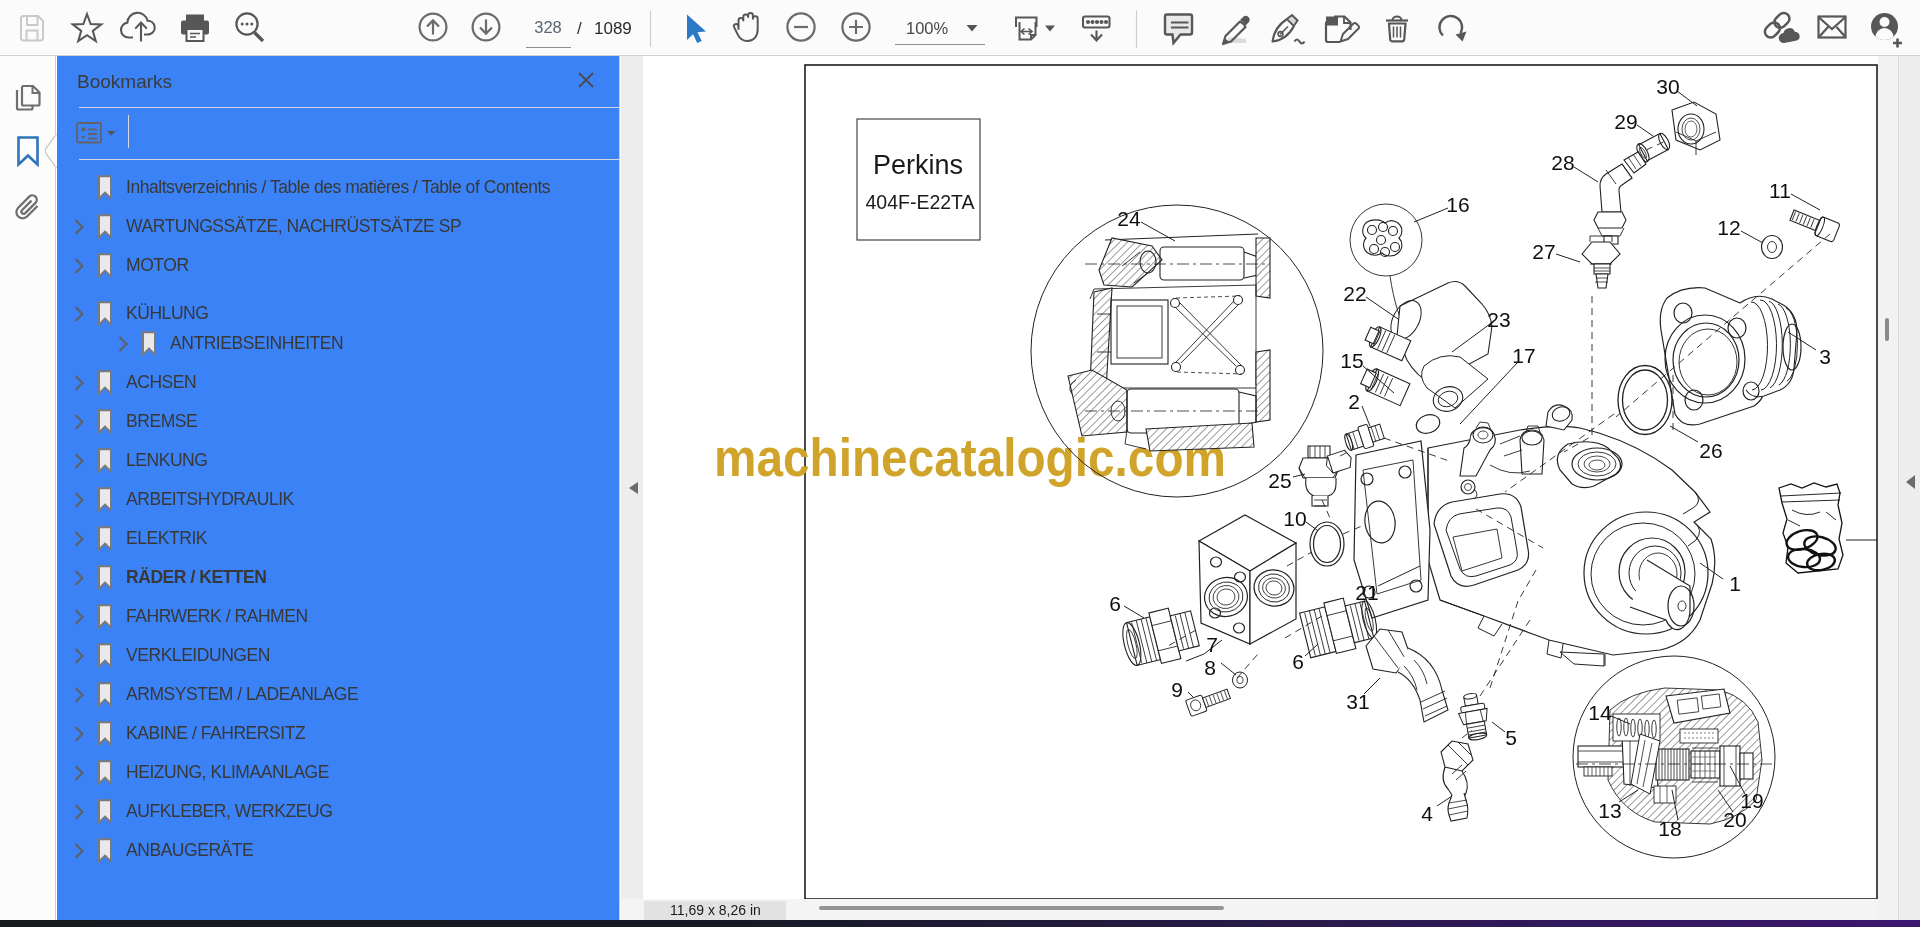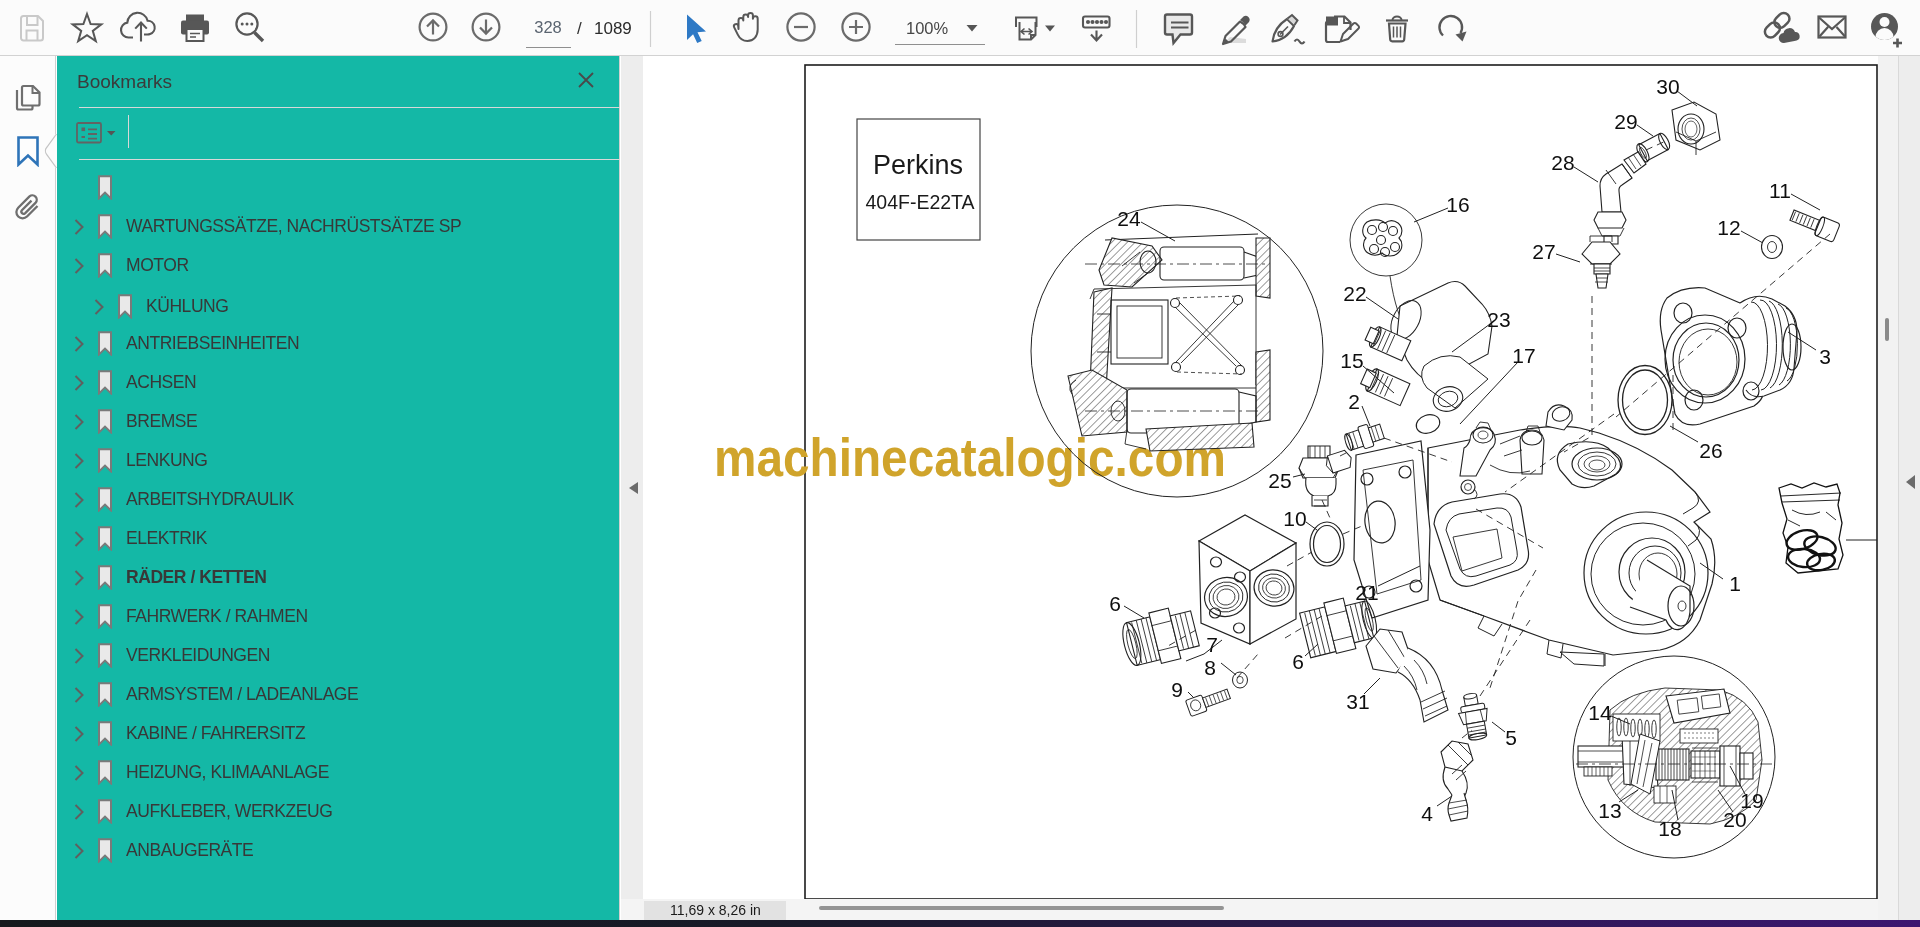--- a/index.html
+++ b/index.html
@@ -1,20 +1,20 @@
 <!DOCTYPE html>
 <html><head>
 <meta charset="utf-8">
 <style>
   * { margin:0; padding:0; box-sizing:border-box; }
   html,body { width:1920px; height:927px; overflow:hidden; font-family:"Liberation Sans", sans-serif; background:#fff; }
   .abs { position:absolute; }
   #toolbar { position:absolute; left:0; top:0; width:1920px; height:56px; background:#fbfbfb; border-bottom:1px solid #d2d2d2;text-align:right; }
   #sidebar { position:absolute; left:0; top:56px; width:56px; height:864px; background:#fcfcfc; border-right:1px solid #cfcfcf; }
-  #bmpanel { position:absolute; left:57px; top:56px; width:563px; height:864px; background:#14b8a6; border-right:1px solid #cfcfcf; }
+  #bmpanel { position:absolute; left:57px; top:56px; width:563px; height:864px; background:#3b82f6; border-right:1px solid #cfcfcf; }
   #gutterL { position:absolute; left:621px; top:56px; width:22px; height:843px; background:#ededed; }
   #content { position:absolute; left:643px; top:56px; width:1235px; height:843px; background:#ffffff; }
   #vscroll { position:absolute; left:1878px; top:56px; width:20px; height:864px; background:#f2f2f2; }
   #gutterR { position:absolute; left:1898px; top:56px; width:22px; height:864px; background:#ededed; border-left:1px solid #d9d9d9; }
   #statusrow { position:absolute; left:621px; top:899px; width:1257px; height:21px; background:#f4f4f4;text-align:center; }
   #bottombar { position:absolute; left:0; top:920px; width:1920px; height:7px; background:linear-gradient(90deg,#16191d 0%,#181a28 40%,#2b1a4e 70%,#3c1670 100%); }
   .bmtitle { position:absolute; left:20px; top:15px; font-size:19px; color:#3b3b3b; }
   .sep { position:absolute; background:#d8d8d8; }
   .bmrow { position:absolute; left:0; width:563px; height:39px; }
   .bmrow .chev { position:absolute; left:17px; top:10.5px; width:10px; height:18px; }
@@ -176,49 +176,50 @@
     <rect x="1" y="1" width="24" height="19.5" rx="1.5" fill="none" stroke="#636363" stroke-width="1.8"></rect>
     <rect x="5.5" y="5.5" width="3.6" height="3.6" fill="#636363"></rect>
     <path d="M12,7.3 H21 M12,12 H21 M5.5,15 H9 M12,16.6 H21" stroke="#636363" stroke-width="1.8" fill="none"></path>
     <path d="M31,9 l8.5,0 l-4.25,4.6 z" fill="#555"></path>
   </svg>
   <div id="bmlist">
     <div class="bmrow" style="top:112px;">
         <svg class="bmi" width="16" height="25" viewBox="0 0 16 25">
           <path d="M2,1.2 H14 V23.4 L8,17.6 L2,23.4 Z" fill="#e9e9e9" stroke="#7a7a7a" stroke-width="2"></path>
         </svg>
+        <span class="txt">Inhaltsverzeichnis / Table des matières / Table of Contents</span>
       </div>
     <div class="bmrow" style="top:151px;">
         <svg class="chev" width="10" height="18" viewBox="0 0 10 18">
           <path d="M1.5,2 L8.5,9 L1.5,16" stroke="#5f5f5f" stroke-width="2" fill="none"></path>
         </svg>
         <svg class="bmi" width="16" height="25" viewBox="0 0 16 25">
           <path d="M2,1.2 H14 V23.4 L8,17.6 L2,23.4 Z" fill="#e9e9e9" stroke="#7a7a7a" stroke-width="2"></path>
         </svg>
         <span class="txt">WARTUNGSSÄTZE, NACHRÜSTSÄTZE SP</span>
       </div>
     <div class="bmrow" style="top:190px;">
         <svg class="chev" width="10" height="18" viewBox="0 0 10 18">
           <path d="M1.5,2 L8.5,9 L1.5,16" stroke="#5f5f5f" stroke-width="2" fill="none"></path>
         </svg>
         <svg class="bmi" width="16" height="25" viewBox="0 0 16 25">
           <path d="M2,1.2 H14 V23.4 L8,17.6 L2,23.4 Z" fill="#e9e9e9" stroke="#7a7a7a" stroke-width="2"></path>
         </svg>
         <span class="txt">MOTOR</span>
       </div>
-    <div class="bmrow" style="top:231px;margin-left:20px;">
+    <div class="bmrow" style="top:238px;">
         <svg class="chev" width="10" height="18" viewBox="0 0 10 18">
           <path d="M1.5,2 L8.5,9 L1.5,16" stroke="#5f5f5f" stroke-width="2" fill="none"></path>
         </svg>
         <svg class="bmi" width="16" height="25" viewBox="0 0 16 25">
           <path d="M2,1.2 H14 V23.4 L8,17.6 L2,23.4 Z" fill="#e9e9e9" stroke="#7a7a7a" stroke-width="2"></path>
         </svg>
         <span class="txt">KÜHLUNG</span>
       </div>
-    <div class="bmrow" style="top:268px;">
+    <div class="bmrow" style="top:268px;margin-left:44px;">
         <svg class="chev" width="10" height="18" viewBox="0 0 10 18">
           <path d="M1.5,2 L8.5,9 L1.5,16" stroke="#5f5f5f" stroke-width="2" fill="none"></path>
         </svg>
         <svg class="bmi" width="16" height="25" viewBox="0 0 16 25">
           <path d="M2,1.2 H14 V23.4 L8,17.6 L2,23.4 Z" fill="#e9e9e9" stroke="#7a7a7a" stroke-width="2"></path>
         </svg>
         <span class="txt">ANTRIEBSEINHEITEN</span>
       </div>
     <div class="bmrow" style="top:307px;">
         <svg class="chev" width="10" height="18" viewBox="0 0 10 18">

